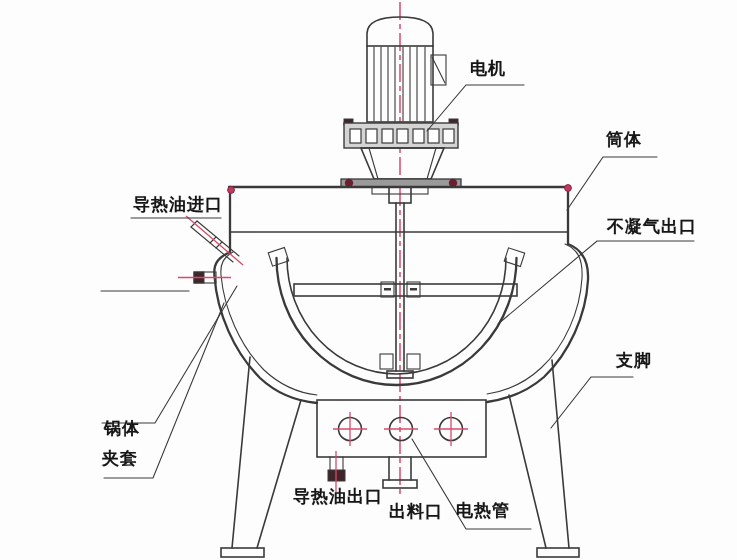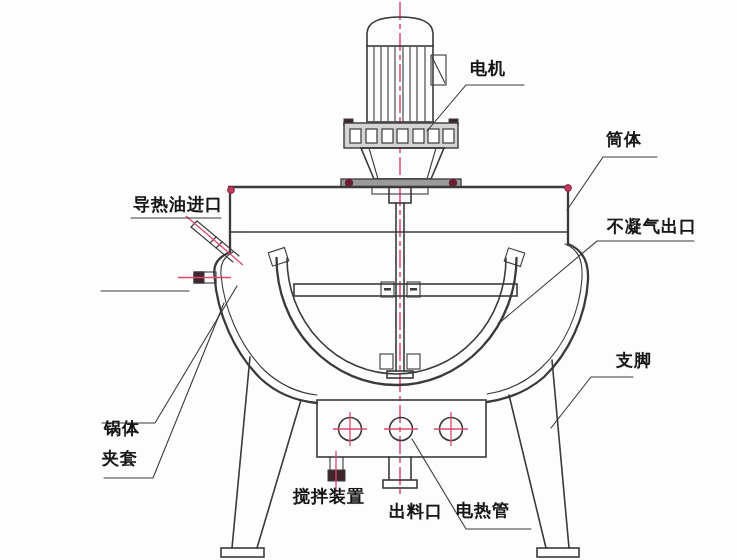--- a/index.html
+++ b/index.html
@@ -192,16 +192,16 @@
     </g>
   </svg>
 
   <div class="lbl" style="left:470px;top:60px">电机</div>
   <div class="lbl" style="left:606px;top:131px">筒体</div>
   <div class="lbl" style="left:607px;top:218px">不凝气出口</div>
   <div class="lbl" style="left:616px;top:352px">支脚</div>
   <div class="lbl" style="left:133px;top:196px">导热油进口</div>
   <div class="lbl" style="left:104px;top:420px">锅体</div>
   <div class="lbl" style="left:102px;top:450px">夹套</div>
-  <div class="lbl" style="left:293px;top:488px">搅拌装置</div>
+  <div class="lbl" style="left:293px;top:488px">导热油出口</div>
   <div class="lbl" style="left:389px;top:503px">出料口</div>
   <div class="lbl" style="left:456px;top:502px">电热管</div>
 </div>
 
 </body></html>

